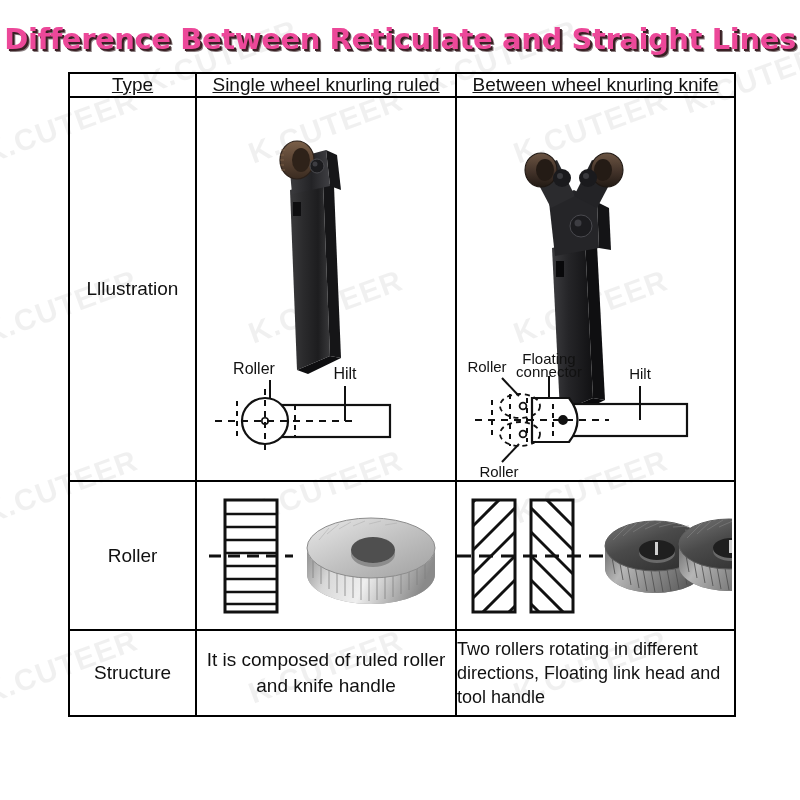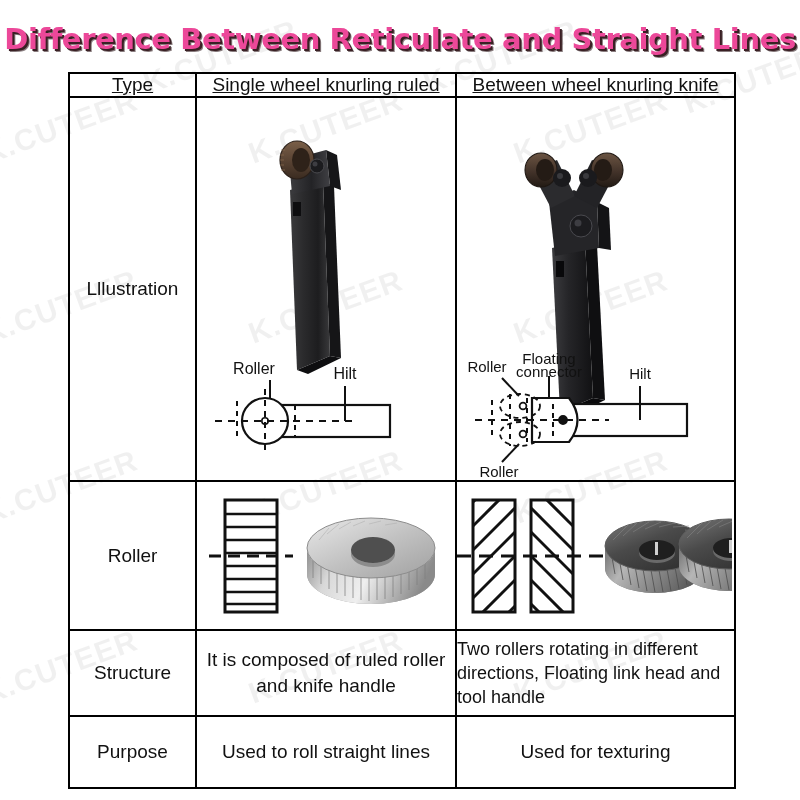--- a/index.html
+++ b/index.html
@@ -526,19 +526,14 @@
       </div>
     </td>
   </tr>
 
   <tr class="row-structure">
     <td class="label-cell">Structure</td>
     <td class="text-cell-center">It is composed of ruled roller and knife handle</td>
     <td class="text-cell-left">Two rollers rotating in different directions, Floating link head and tool handle</td>
   </tr>
 
-  <tr class="row-purpose">
-    <td class="label-cell">Purpose</td>
-    <td class="text-cell-center">Used to roll straight lines</td>
-    <td class="text-cell-center">Used for texturing</td>
-  </tr>
 </tbody>
   </table>
 
 </body></html>

